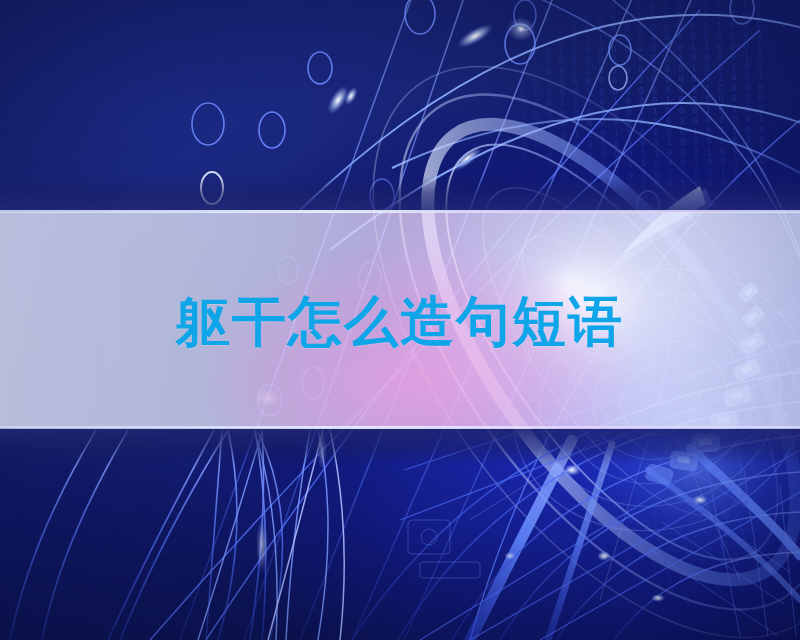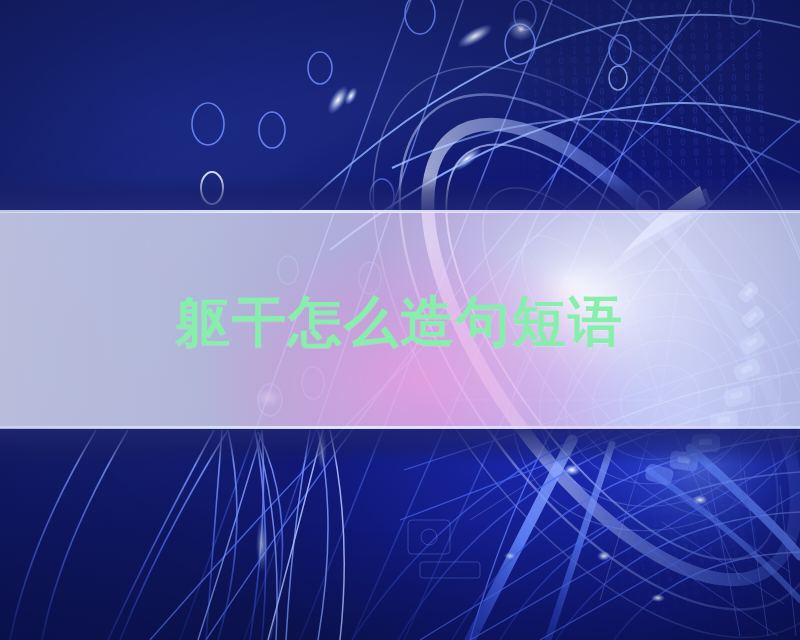--- a/index.html
+++ b/index.html
@@ -94,21 +94,21 @@
 
   
   #title-wrap {
     position:absolute; left:0; right:0; top:212px; height:216px;
     display:flex; align-items:center; justify-content:center;
   }
   #title-text {
     font-family:"DejaVu Sans", sans-serif;
     font-size:54px;
     font-weight:bold;
-    color:#86efac;
+    color:#0ea5e9;
     letter-spacing:2px;
     line-height:1;
     text-shadow:0 1px 0 rgba(255,255,255,.18);
     transform:translateY(2px);
     white-space:nowrap;
   }
 
   svg.layer { pointer-events:none; }
 </style>
 </head>

